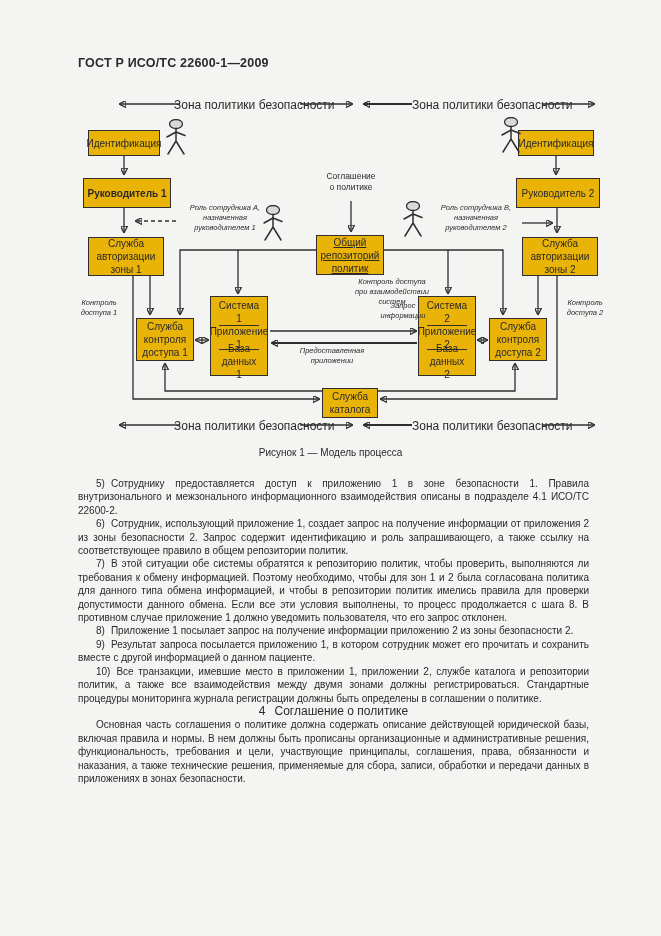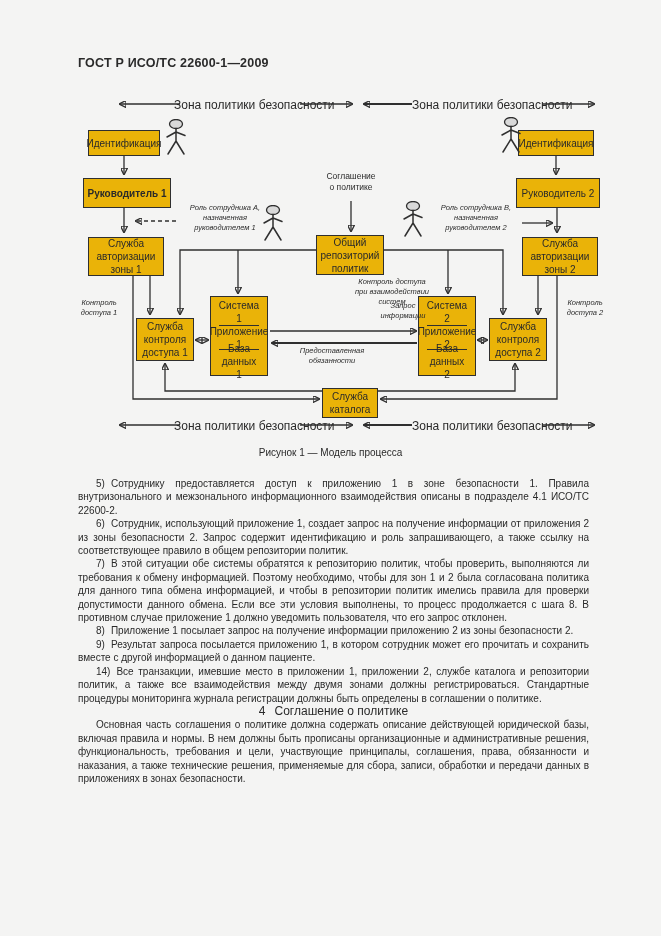--- a/index.html
+++ b/index.html
@@ -115,21 +115,21 @@
 
     <div class="box sysbox" style="left:150px;top:201px;width:58px;height:80px;">
       <div class="comp" style="height:32px;">Система
 1</div>
       <div class="comp" style="height:24px;">Приложение
 1</div>
       <div class="comp" style="height:24px;">База данных
 1</div>
     </div>
 
-    <div class="box" style="left:256px;top:140px;width:68px;height:40px;">Общий
+    <div class="box" style="left:256px;top:140px;width:68px;height:40px;text-decoration:underline;">Общий
 репозиторий
 политик</div>
     <div class="box" style="left:262px;top:293px;width:56px;height:30px;">Служба
 каталога</div>
 
     <div class="box sysbox" style="left:358px;top:201px;width:58px;height:80px;">
       <div class="comp" style="height:32px;">Система
 2</div>
       <div class="comp" style="height:24px;">Приложение
 2</div>
@@ -157,21 +157,21 @@
     <div class="lbl" style="left:8px;top:203px;width:62px;">Контроль
 доступа 1</div>
     <div class="lbl" style="left:494px;top:203px;width:62px;">Контроль
 доступа 2</div>
     <div class="lbl" style="left:262px;top:182px;width:140px;">Контроль доступа
 при взаимодействии
 систем</div>
     <div class="lbl" style="left:300px;top:206px;width:86px;">Запрос
 информации</div>
     <div class="lbl" style="left:212px;top:251px;width:120px;">Предоставленная
-обязанности</div>
+приложении</div>
 
     <svg class="fig" style="left:103px;top:24px;" width="26" height="40" viewBox="0 0 26 40">
       <ellipse class="stick-head" cx="13" cy="5" rx="6.5" ry="4.5"></ellipse>
       <path class="stick" d="M13 9.5 V22 M13 13 L4 18 M13 13 L22 16.5 M13 22 L5 35 M13 22 L21 35"></path>
     </svg>
     <svg class="fig" style="left:200px;top:110px;" width="26" height="40" viewBox="0 0 26 40">
       <ellipse class="stick-head" cx="13" cy="5" rx="6.5" ry="4.5"></ellipse>
       <path class="stick" d="M13 9.5 V22 M13 13 L4 18 M13 13 L22 16.5 M13 22 L5 35 M13 22 L21 35"></path>
     </svg>
     <svg class="fig" style="left:340px;top:106px;" width="26" height="40" viewBox="0 0 26 40">
@@ -186,21 +186,21 @@
   </div>
 
   <div class="caption">Рисунок 1 — Модель процесса</div>
 
   <div class="content">
     <p><span class="num">5)</span><span>Сотруднику предоставляется доступ к приложению 1 в зоне безопасности 1. Правила внутризонального и межзонального информационного взаимодействия описаны в подразделе 4.1 ИСО/ТС 22600-2.</span></p>
     <p><span class="num">6)</span><span>Сотрудник, использующий приложение 1, создает запрос на получение информации от приложения 2 из зоны безопасности 2. Запрос содержит идентификацию и роль запрашивающего, а также ссылку на соответствующее правило в общем репозитории политик.</span></p>
     <p><span class="num">7)</span><span>В этой ситуации обе системы обратятся к репозиторию политик, чтобы проверить, выполняются ли требования к обмену информацией. Поэтому необходимо, чтобы для зон 1 и 2 была согласована политика для данного типа обмена информацией, и чтобы в репозитории политик имелись правила для проверки допустимости данного обмена. Если все эти условия выполнены, то процесс продолжается с шага 8. В противном случае приложение 1 должно уведомить пользователя, что его запрос отклонен.</span></p>
     <p><span class="num">8)</span><span>Приложение 1 посылает запрос на получение информации приложению 2 из зоны безопасности 2.</span></p>
     <p><span class="num">9)</span><span>Результат запроса посылается приложению 1, в котором сотрудник может его прочитать и сохранить вместе с другой информацией о данном пациенте.</span></p>
-    <p><span class="num">14)</span><span>Все транзакции, имевшие место в приложении 1, приложении 2, службе каталога и репозитории политик, а также все взаимодействия между двумя зонами должны регистрироваться. Стандартные процедуры мониторинга журнала регистрации должны быть определены в соглашении о политике.</span></p>
+    <p><span class="num">10)</span><span>Все транзакции, имевшие место в приложении 1, приложении 2, службе каталога и репозитории политик, а также все взаимодействия между двумя зонами должны регистрироваться. Стандартные процедуры мониторинга журнала регистрации должны быть определены в соглашении о политике.</span></p>
 
     <p class="sec"><span class="n">4</span><span>Соглашение о политике</span></p>
     <p>Основная часть соглашения о политике должна содержать описание действующей юридической базы, включая правила и нормы. В нем должны быть прописаны организационные и административные решения, функциональность, требования и цели, участвующие принципалы, соглашения, права, обязанности и наказания, а также технические решения, применяемые для сбора, записи, обработки и передачи данных в приложениях в зонах безопасности.</p>
   </div>
 
   <div class="pagenum">6</div>
 
 </div>
 
 </body></html>

